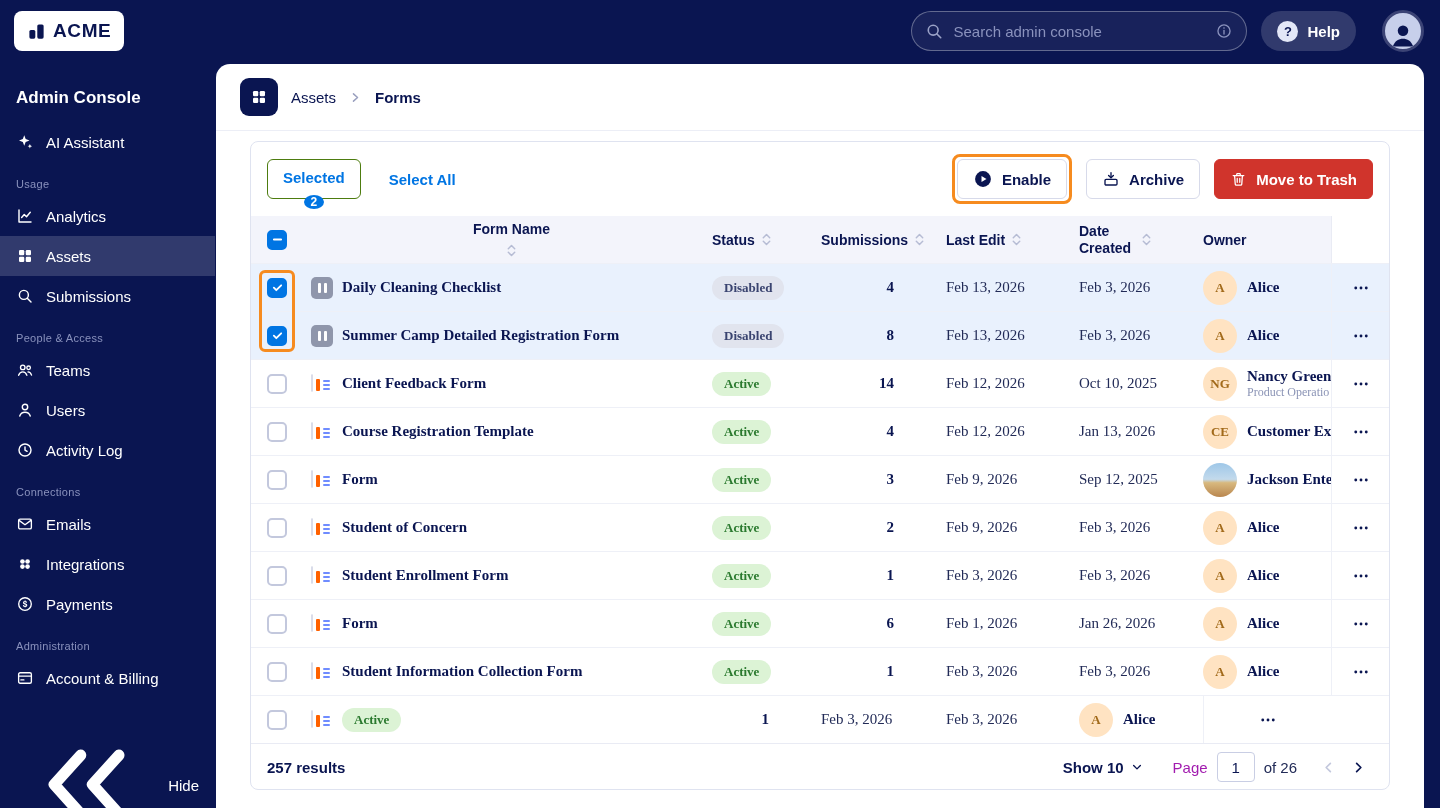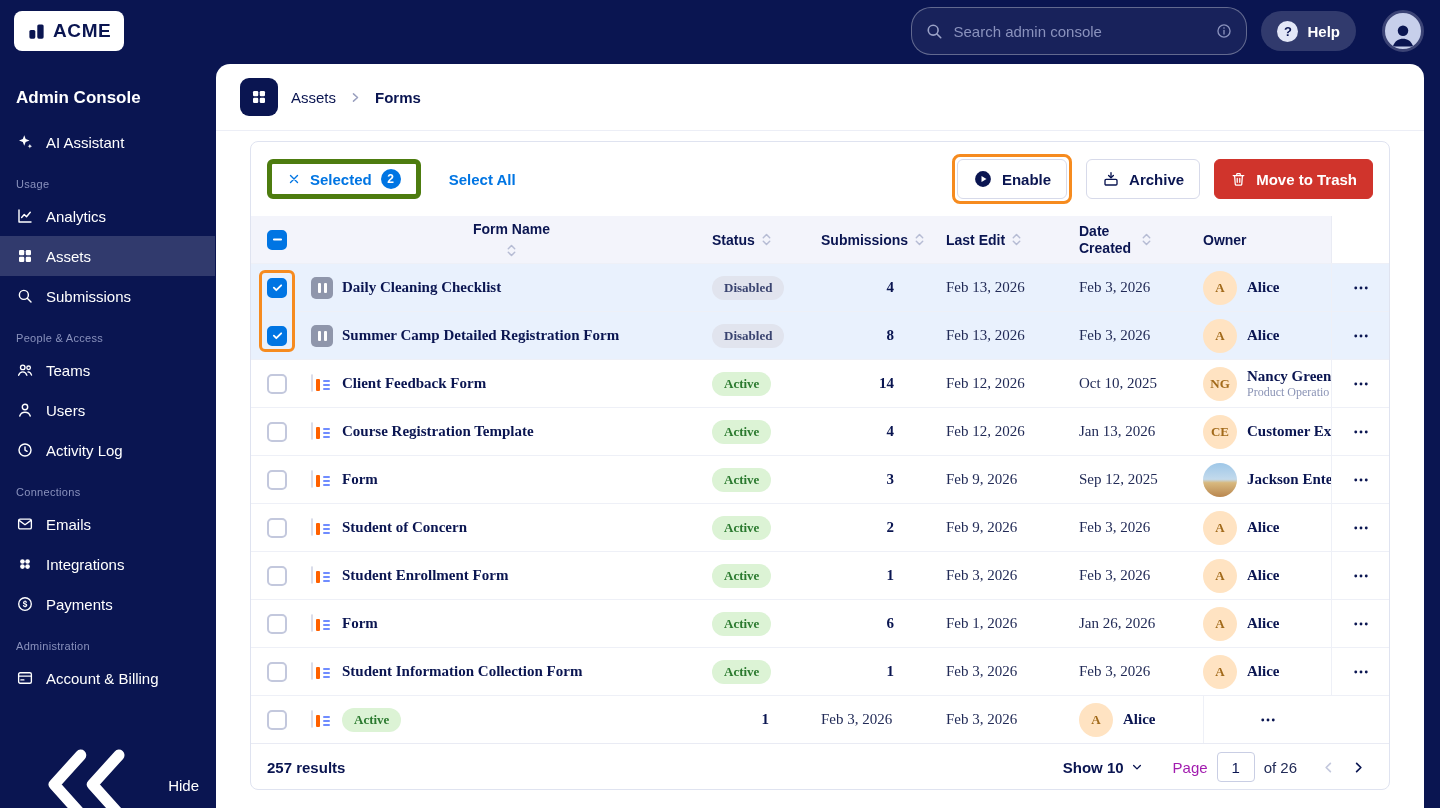--- a/index.html
+++ b/index.html
@@ -10,21 +10,21 @@
   }
   svg { display:block; }
 
   
   .topbar { position:absolute; top:0; left:0; width:1440px; height:62px;
     display:flex; align-items:center; background:#0a1551; }
   .logo-box { margin-left:14px; height:40px; background:#fff; border-radius:8px;
     display:flex; align-items:center; gap:7px; padding:0 13px; cursor:pointer; }
   .logo-text { font-size:19px; font-weight:800; letter-spacing:.6px; color:#0a1551; }
   .topbar-spacer { flex:1; }
-  .search-pill { width:336px; height:48px; border:1px solid rgba(255,255,255,.32);
+  .search-pill { width:336px; height:40px; border:1px solid rgba(255,255,255,.32);
     background:rgba(255,255,255,.06); border-radius:20px; display:flex; align-items:center;
     gap:10px; padding:0 14px; margin-right:14px; }
   .search-pill input { flex:1; background:transparent; border:none; outline:none;
     color:#fff; font-size:15px; font-family:"Liberation Sans",sans-serif; }
   .search-pill input::placeholder { color:#8a92bd; }
   .help-pill { height:40px; border-radius:20px; background:rgba(255,255,255,.16);
     display:flex; align-items:center; gap:9px; padding:0 16px; margin-right:26px;
     color:#fff; font-size:15px; font-weight:600; cursor:pointer; }
   .q-circle { width:21px; height:21px; border-radius:50%; background:#e3e7f7; color:#0a1551;
     font-size:13px; font-weight:800; display:flex; align-items:center; justify-content:center; }
@@ -54,21 +54,21 @@
   .bc-parent { font-size:15px; font-weight:500; color:#0a1551; cursor:pointer; }
   .bc-current { font-size:15px; font-weight:700; color:#0a1551; }
 
   
   .card { margin:10px 34px 16px; height:649px; border:1px solid #dfe3f0; border-radius:8px;
     background:#fff; display:flex; flex-direction:column; overflow:hidden; }
   .toolbar { height:74px; flex:0 0 74px; display:flex; align-items:center; padding:0 16px; }
   .btn { height:40px; display:flex; align-items:center; gap:9px; padding:0 15px;
     border-radius:6px; font-size:15px; font-weight:600; cursor:pointer; background:#fff;
     border:1px solid #d7daea; color:#0a1551; white-space:nowrap; }
-  .btn-selected { border:5px solid #4d7c0f; color:#0075e3; }
+  .btn-selected { border:1px solid #4d7c0f; color:#0075e3;flex-direction:column; }
   .count-badge { width:20px; height:20px; border-radius:50%; background:#0075e3; color:#fff;
     font-size:12px; font-weight:700; display:flex; align-items:center; justify-content:center; }
   .link-selectall { margin-left:28px; color:#0075e3; font-size:15px; font-weight:600; cursor:pointer; }
   .toolbar-spacer { flex:1; }
   .annotate-wrap { border:3px solid #f68b1f; border-radius:8px; padding:2px; display:inline-flex; }
   .btn-trash { background:#d0342c; border:1px solid #d0342c; color:#fff; margin-left:14px; }
   .btn-archive { margin-left:14px; }
 
   
   .tgrid { display:grid; grid-template-columns:60px 31px 370px 109px 125px 133px 124px 128px 1fr;

